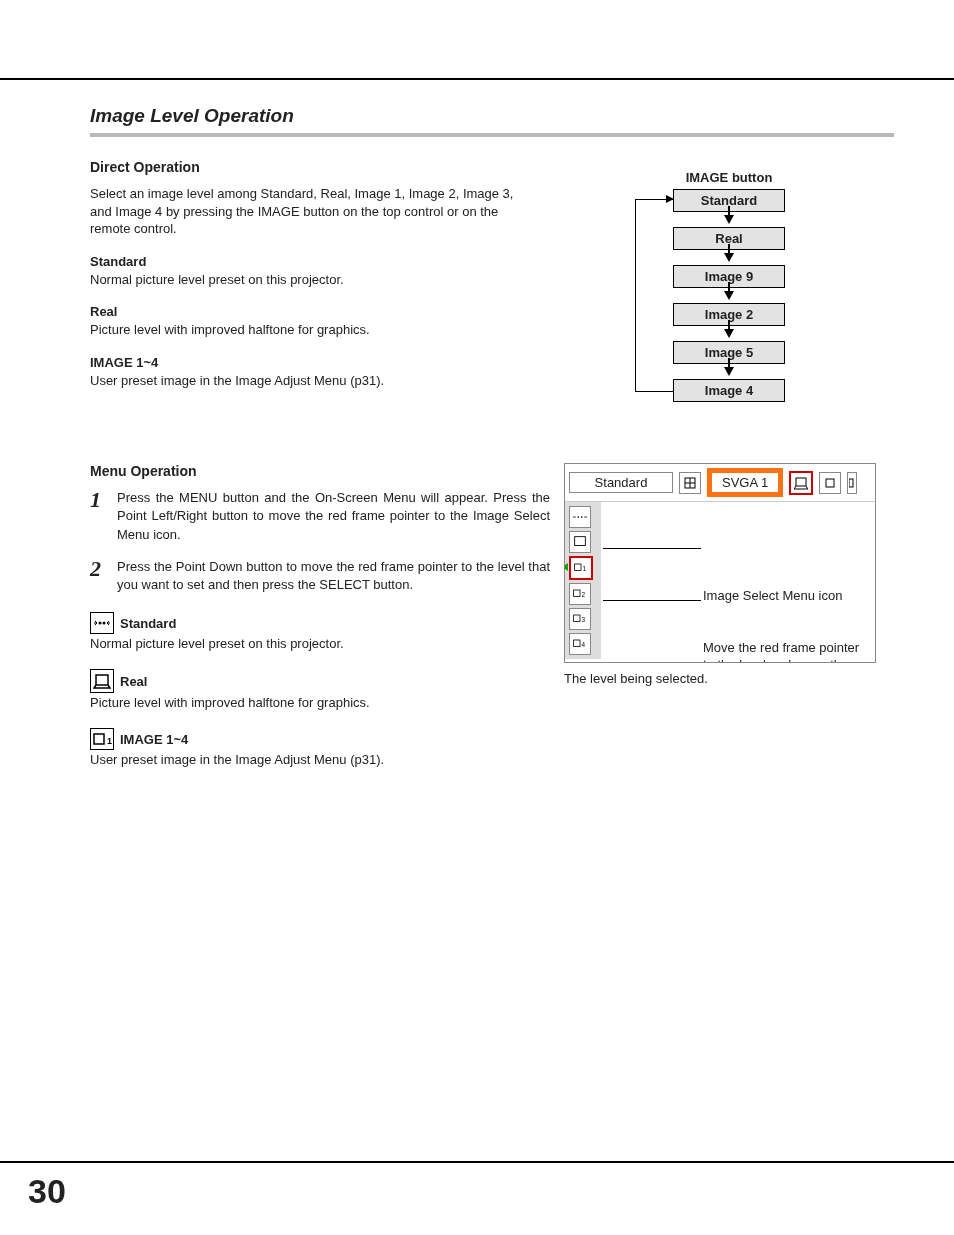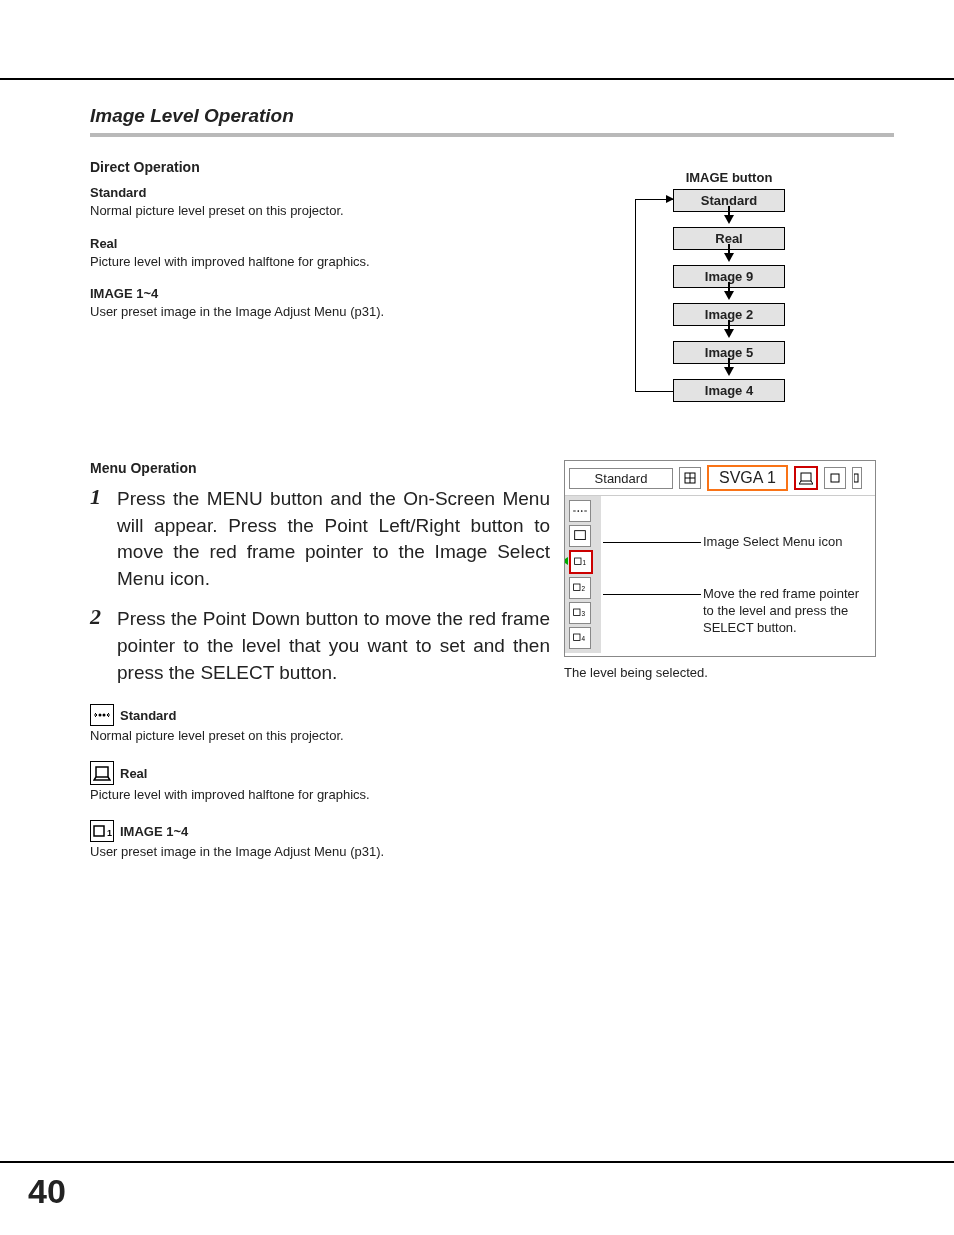--- a/index.html
+++ b/index.html
@@ -142,21 +142,21 @@
   }
   .step-num {
     font-family: Georgia, "Times New Roman", serif;
     font-style: italic;
     font-weight: bold;
     font-size: 22px;
     width: 18px;
     line-height: 1;
   }
   .step-text {
-    font-size: 19px;
+    font-size: 13px;
     line-height: 1.4;
     text-align: justify;
   }
   .icon-row {
     display: flex;
     align-items: center;
     gap: 6px;
     margin-top: 18px;
   }
   .icon-box {
@@ -211,23 +211,23 @@
   .mini-icon {
     width: 20px; height: 20px;
     border: 1px solid #888;
     display: inline-flex;
     align-items: center;
     justify-content: center;
     font-size: 10px;
   }
   .mini-icon.red { border: 2px solid #c00; }
   .svga {
-    border: 2px solid #f97316;
+    border: 5px solid #f97316;
     padding: 2px 10px;
-    font-size: 16px;
+    font-size: 13px;
     font-family: "Arial Narrow", Arial, sans-serif;
   }
   .menu-side {
     display: flex;
     flex-direction: column;
     gap: 3px;
     padding: 4px;
     width: 28px;
     background: #ddd;
     float: left;
@@ -253,20 +253,21 @@
   }
   .menu-body {
     min-height: 160px;
     overflow: hidden;
     position: relative;
   }
   .callout {
     position: absolute;
     font-size: 13px;
     line-height: 1.3;
+    margin-top: 48px;
   }
   .callout-line {
     position: absolute;
     background: #000;
     height: 1px;
   }
   .footer-rule {
     position: absolute;
     left: 0; right: 0;
     bottom: 72px;
@@ -286,20 +287,21 @@
 
 <div class="rule-top"></div>
 
 <div class="content">
   <h2 class="section-title">Image Level Operation</h2>
   <div class="gray-rule"></div>
 
   <div class="two-col">
     <div class="left-col">
       <p class="h4">Direct Operation</p>
+      <p class="para">Select an image level among Standard, Real, Image 1, Image 2, Image 3, and Image 4 by pressing the IMAGE button on the top control or on the remote control.</p>
 
       <p class="def-title">Standard</p>
       <p class="def-body">Normal picture level preset on this projector.</p>
 
       <p class="def-title">Real</p>
       <p class="def-body">Picture level with improved halftone for graphics.</p>
 
       <p class="def-title">IMAGE 1~4</p>
       <p class="def-body">User preset image in the Image Adjust Menu (p31).</p>
     </div>
@@ -456,13 +458,13 @@
           <div class="callout-line" style="left:38px; top:98px; width:98px;"></div>
           <div class="callout" style="left:138px; top:90px; width:170px;">Move the red frame pointer to the level and press the SELECT button.</div>
         </div>
       </div>
       <p class="icon-desc" style="margin-top:8px">The level being selected.</p>
     </div>
   </div>
 </div>
 
 <div class="footer-rule"></div>
-<div class="page-num">40</div>
+<div class="page-num">30</div>
 
 </body></html>

